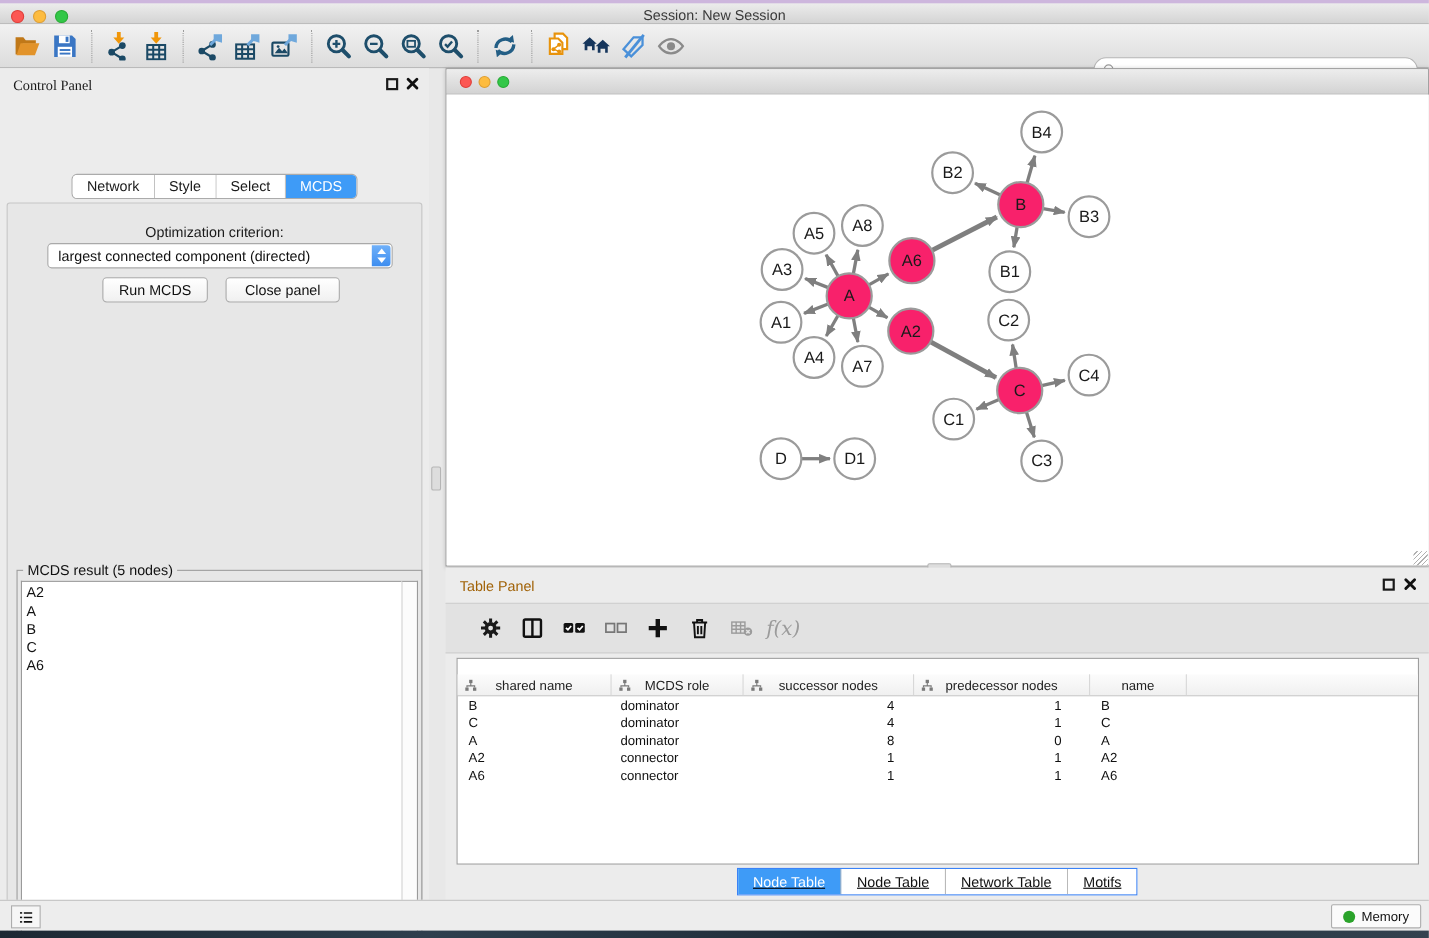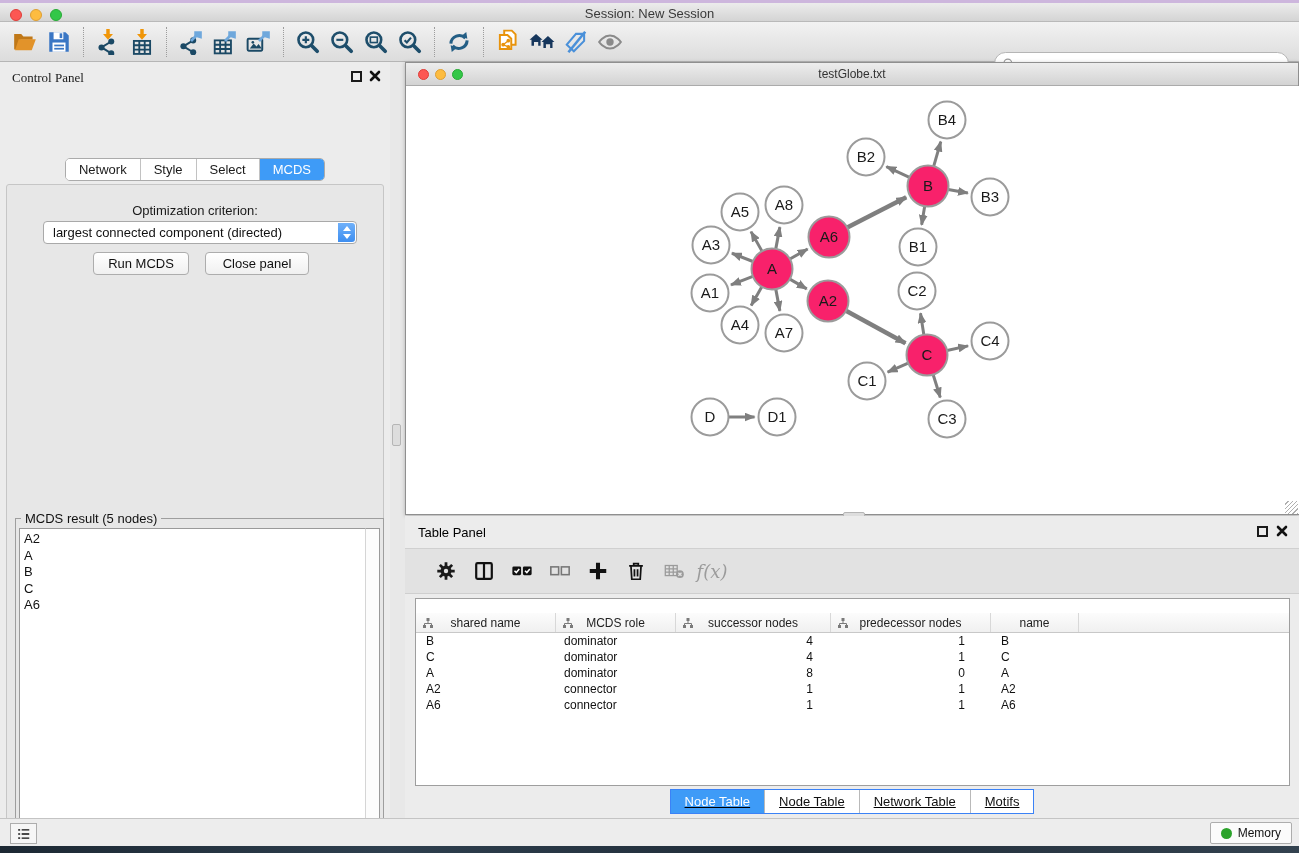--- a/index.html
+++ b/index.html
@@ -81,21 +81,21 @@
   .mini { position:absolute; top:6px; width:11px; height:11px; border-radius:50%; }
   .m-red { left:12px; background:#FC5753; border:1px solid #DF3E39; }
   .m-yellow { left:29px; background:#FDBC40; border:1px solid #DE9F34; }
   .m-green { left:46px; background:#33C748; border:1px solid #27AA35; }
   .net-canvas { position:absolute; left:0; top:23px; width:1039px; height:428px; background:#fff; }
   .resize-grip { position:absolute; right:0; bottom:0; width:13px; height:13px;
     background:repeating-linear-gradient(135deg, transparent 0 2px, #B0B0B0 2px 3px); }
 
   
   .table-panel { position:absolute; left:405px; top:516px; width:894px; height:302px; background:#ECECEC; }
-  .tp-title { position:absolute; left:13px; top:9px; font-size:13px; color:#000000; }
+  .tp-title { position:absolute; left:13px; top:9px; font-size:13px; color:#a16207; }
   .tp-toolbar { position:absolute; left:0; top:32px; width:894px; height:46px;
     background:#E2E2E2; border-top:1px solid #D0D0D0; border-bottom:1px solid #CFCFCF;
     display:flex; align-items:center; padding-left:22px; }
   .tp-btn { width:38px; height:34px; display:flex; align-items:center; justify-content:center; }
   .tp-btn svg { width:22px; height:22px; }
   .fx { font-family:"DejaVu Serif", serif; font-style:italic; font-size:18px; color:#9B9B9B; }
   .dtable { position:absolute; left:10px; top:82px; width:875px; height:188px; background:#fff;
     border:1px solid #9E9E9E; }
   .dt-header { display:flex; height:20px; background:linear-gradient(#FCFCFC,#F0F0F0);
     border-bottom:1px solid #C8C8C8;margin-top:14px; }
@@ -328,21 +328,20 @@
   </div>
 </div>
 
 <div class="vsplit-handle"></div>
 
 <div class="net-window">
   <div class="net-titlebar">
     <span class="mini m-red"></span>
     <span class="mini m-yellow"></span>
     <span class="mini m-green"></span>
-    <div class="title">testGlobe.txt</div>
   </div>
   <div class="net-canvas" id="net-canvas"><svg width="892" height="428" viewBox="0 0 892 428">
         <defs>
           <marker id="arrow" viewBox="0 0 10 8" refX="9" refY="4" markerWidth="11" markerHeight="9" markerUnits="userSpaceOnUse" orient="auto">
             <path d="M0 0L10 4L0 8z" fill="#7F7F7F"></path>
           </marker>
         </defs>
         <line x1="355.96453748749343" y1="165.12433239959762" x2="345.0145320259219" y2="145.61963517117334" stroke="#7F7F7F" stroke-width="3" marker-end="url(#arrow)"></line>
         <line x1="369.7779149685288" y1="162.8511201678464" x2="373.85350796137084" y2="141.11462420602226" stroke="#7F7F7F" stroke-width="3" marker-end="url(#arrow)"></line>
         <line x1="346.9233979902036" y1="175.49445166827684" x2="325.93773391319115" y2="167.23779694945225" stroke="#7F7F7F" stroke-width="3" marker-end="url(#arrow)"></line>

